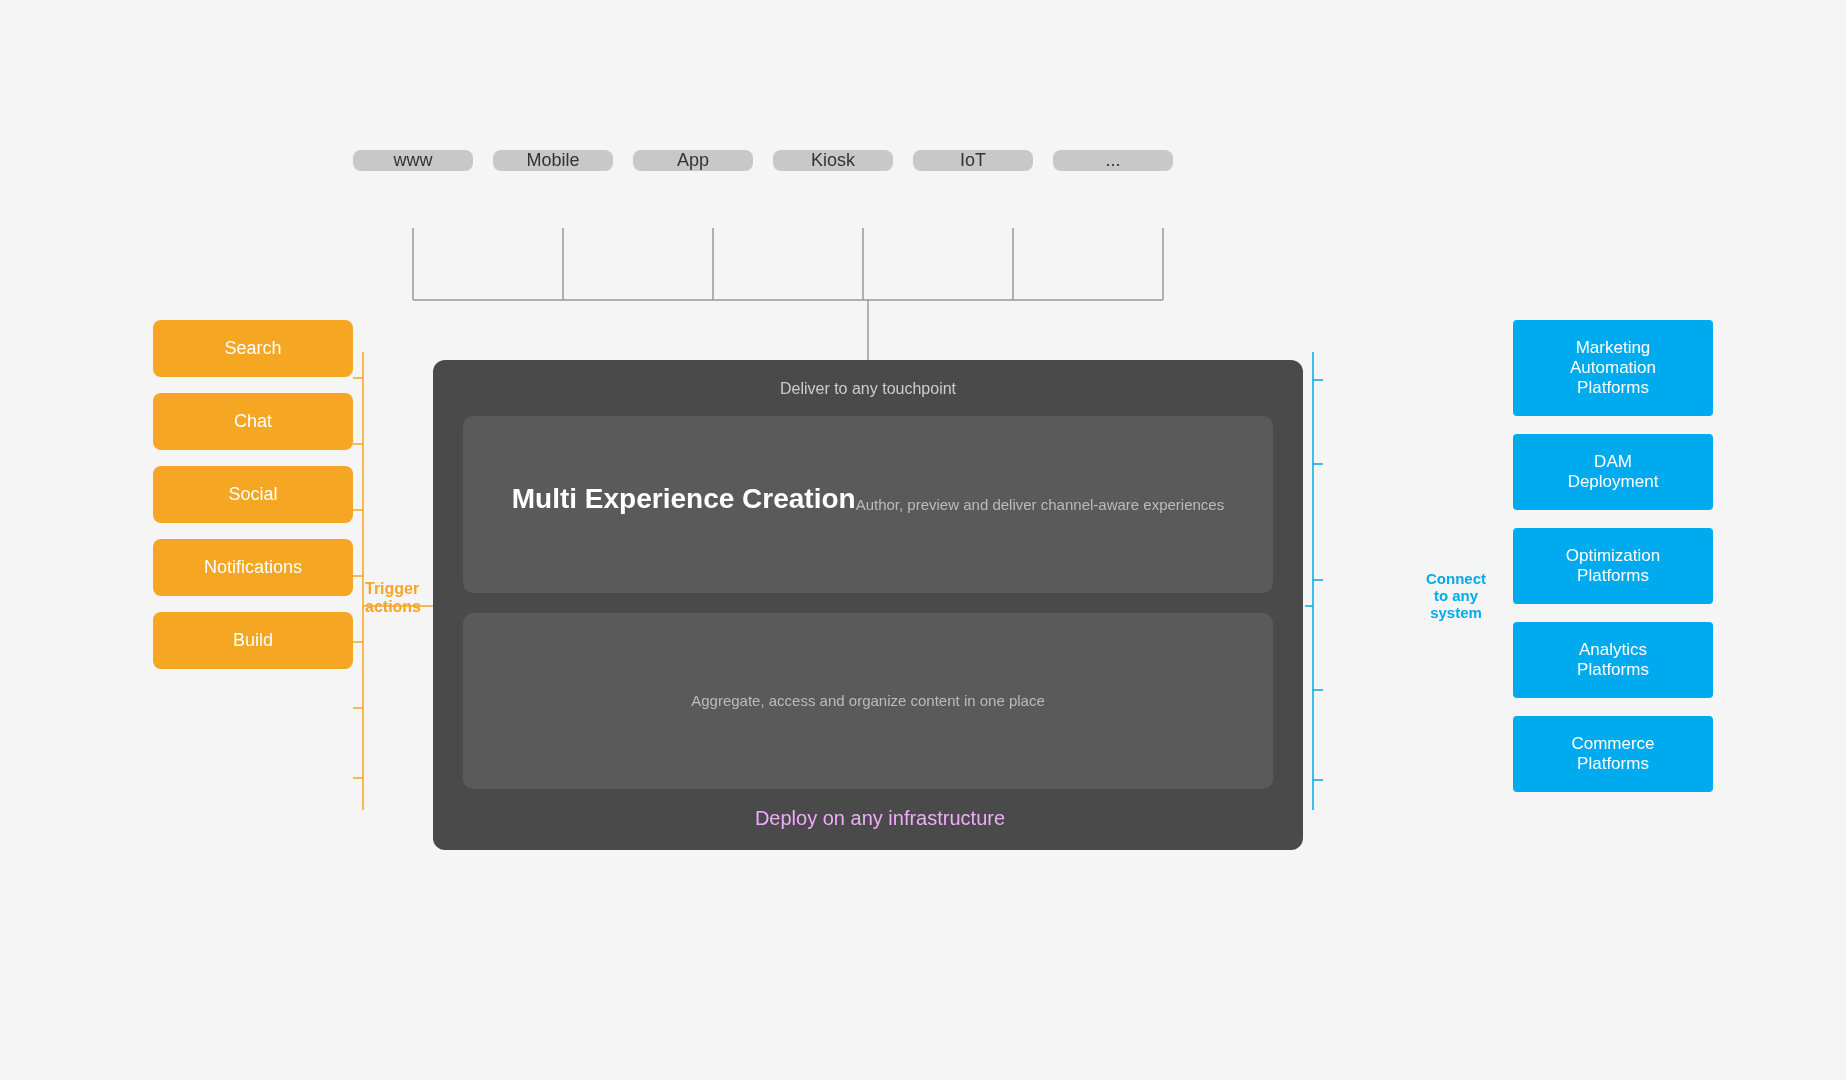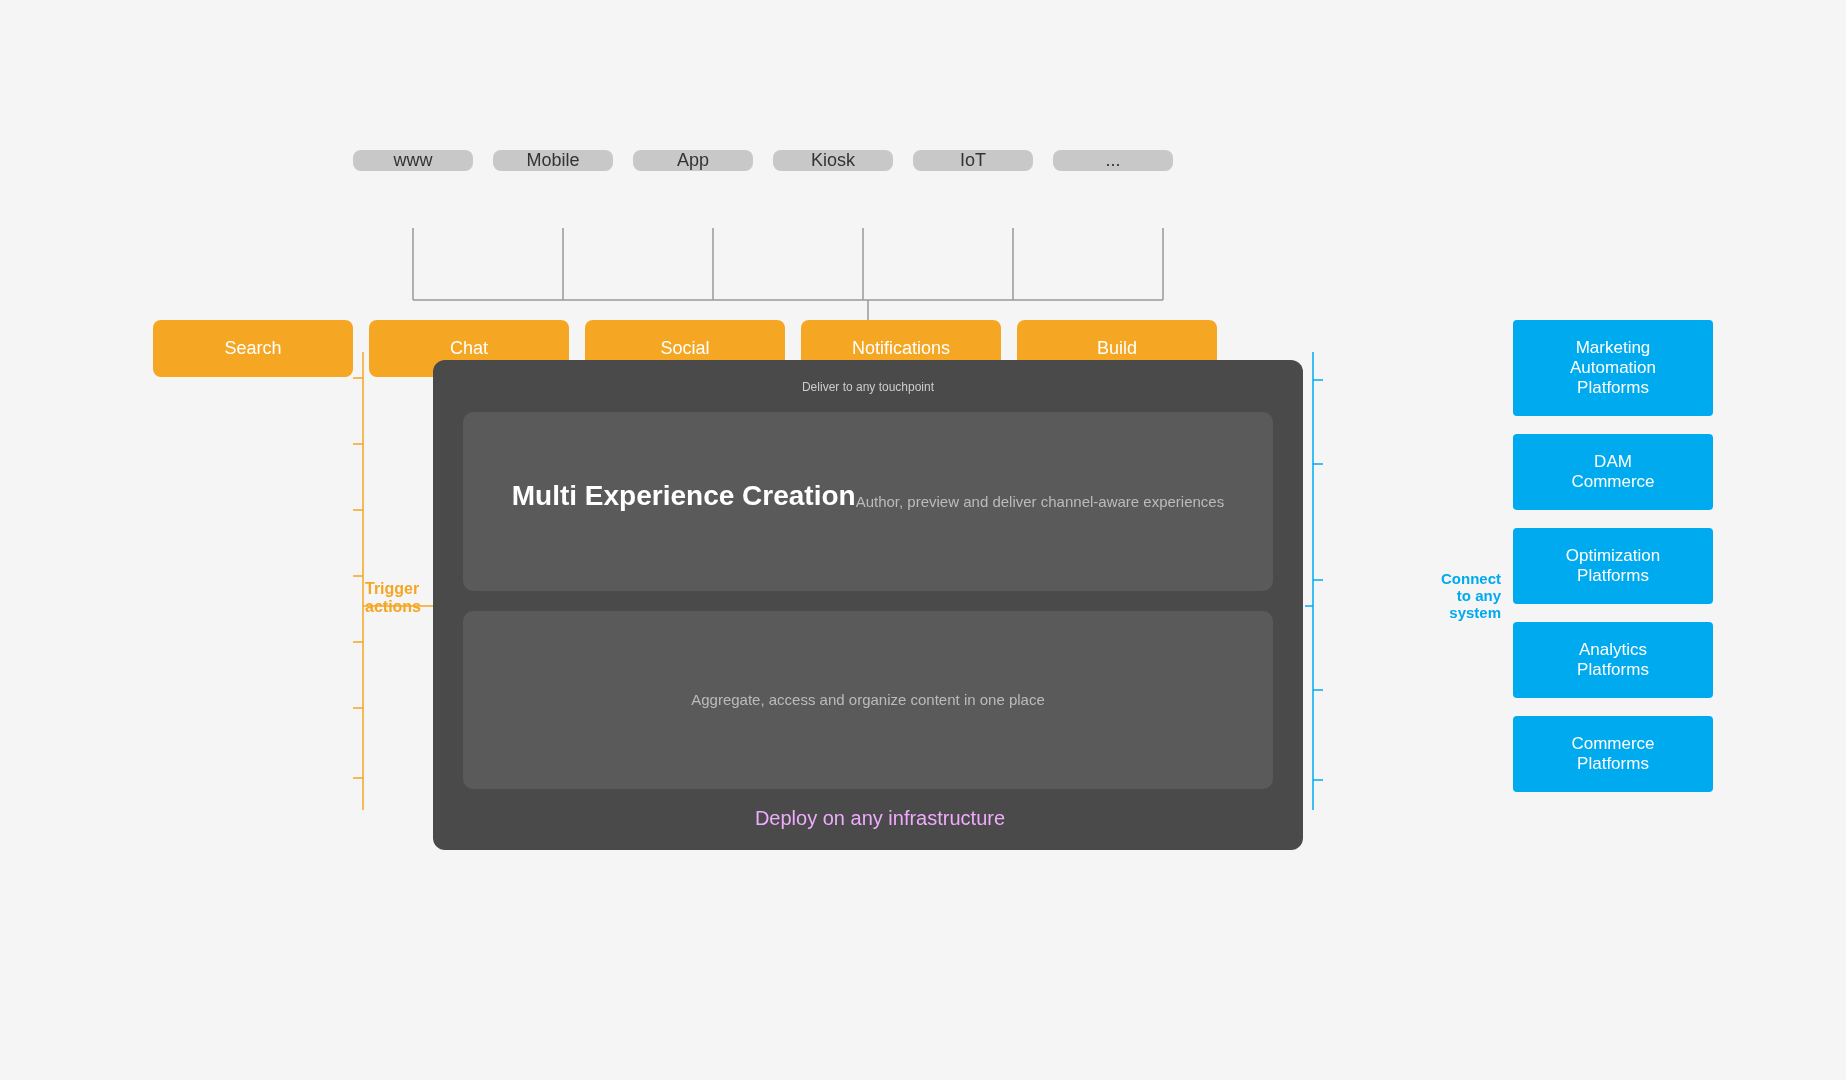--- a/index.html
+++ b/index.html
@@ -34,20 +34,21 @@
       color: #333;
       text-align: center;
       min-width: 120px;
     }
     
     .left-boxes {
       position: absolute;
       top: 230px;
       left: 30px;
       display: flex;
+      flex-direction: column;
       gap: 16px;
     }
     .left-box {
       background: #f5a623;
       border-radius: 8px;
       padding: 18px 20px;
       font-size: 18px;
       color: #fff;
       text-align: center;
       width: 200px;
@@ -61,21 +62,21 @@
       height: 490px;
       background: #4a4a4a;
       border-radius: 12px;
       display: flex;
       flex-direction: column;
       align-items: center;
       padding: 20px 30px;
     }
     .center-top-label {
       color: #ccc;
-      font-size: 12px;
+      font-size: 16px;
       margin-bottom: 18px;
     }
     .center-bottom-label {
       color: #f0abfc;
       font-size: 20px;
       margin-top: 18px;
       margin-left: 24px;
     }
     .inner-boxes {
       display: flex;
@@ -135,21 +136,21 @@
       width: 70px;
     }
     
     .connect-label {
       position: absolute;
       top: 480px;
       right: 222px;
       color: #00aaee;
       font-size: 15px;
       font-weight: 600;
-      text-align: right;
+      text-align: center;
       width: 90px;
     }
     
     .lines-svg {
       position: absolute;
       top: 0;
       left: 0;
       width: 100%;
       height: 100%;
       pointer-events: none;
@@ -236,21 +237,21 @@
   </div>
 
   <div class="connect-label" style="white-space:pre-line;">Connect
 to any
 system</div>
 
   <div class="right-boxes">
     <div class="right-box" style="white-space:pre-line;">Marketing Automation
 Platforms</div>
     <div class="right-box" style="white-space:pre-line;">DAM
-Commerce</div>
+Deployment</div>
     <div class="right-box" style="white-space:pre-line;">Optimization
 Platforms</div>
     <div class="right-box" style="white-space:pre-line;">Analytics
 Platforms</div>
     <div class="right-box" style="white-space:pre-line;">Commerce
 Platforms</div>
   </div>
 </div>
 
 </body></html>

